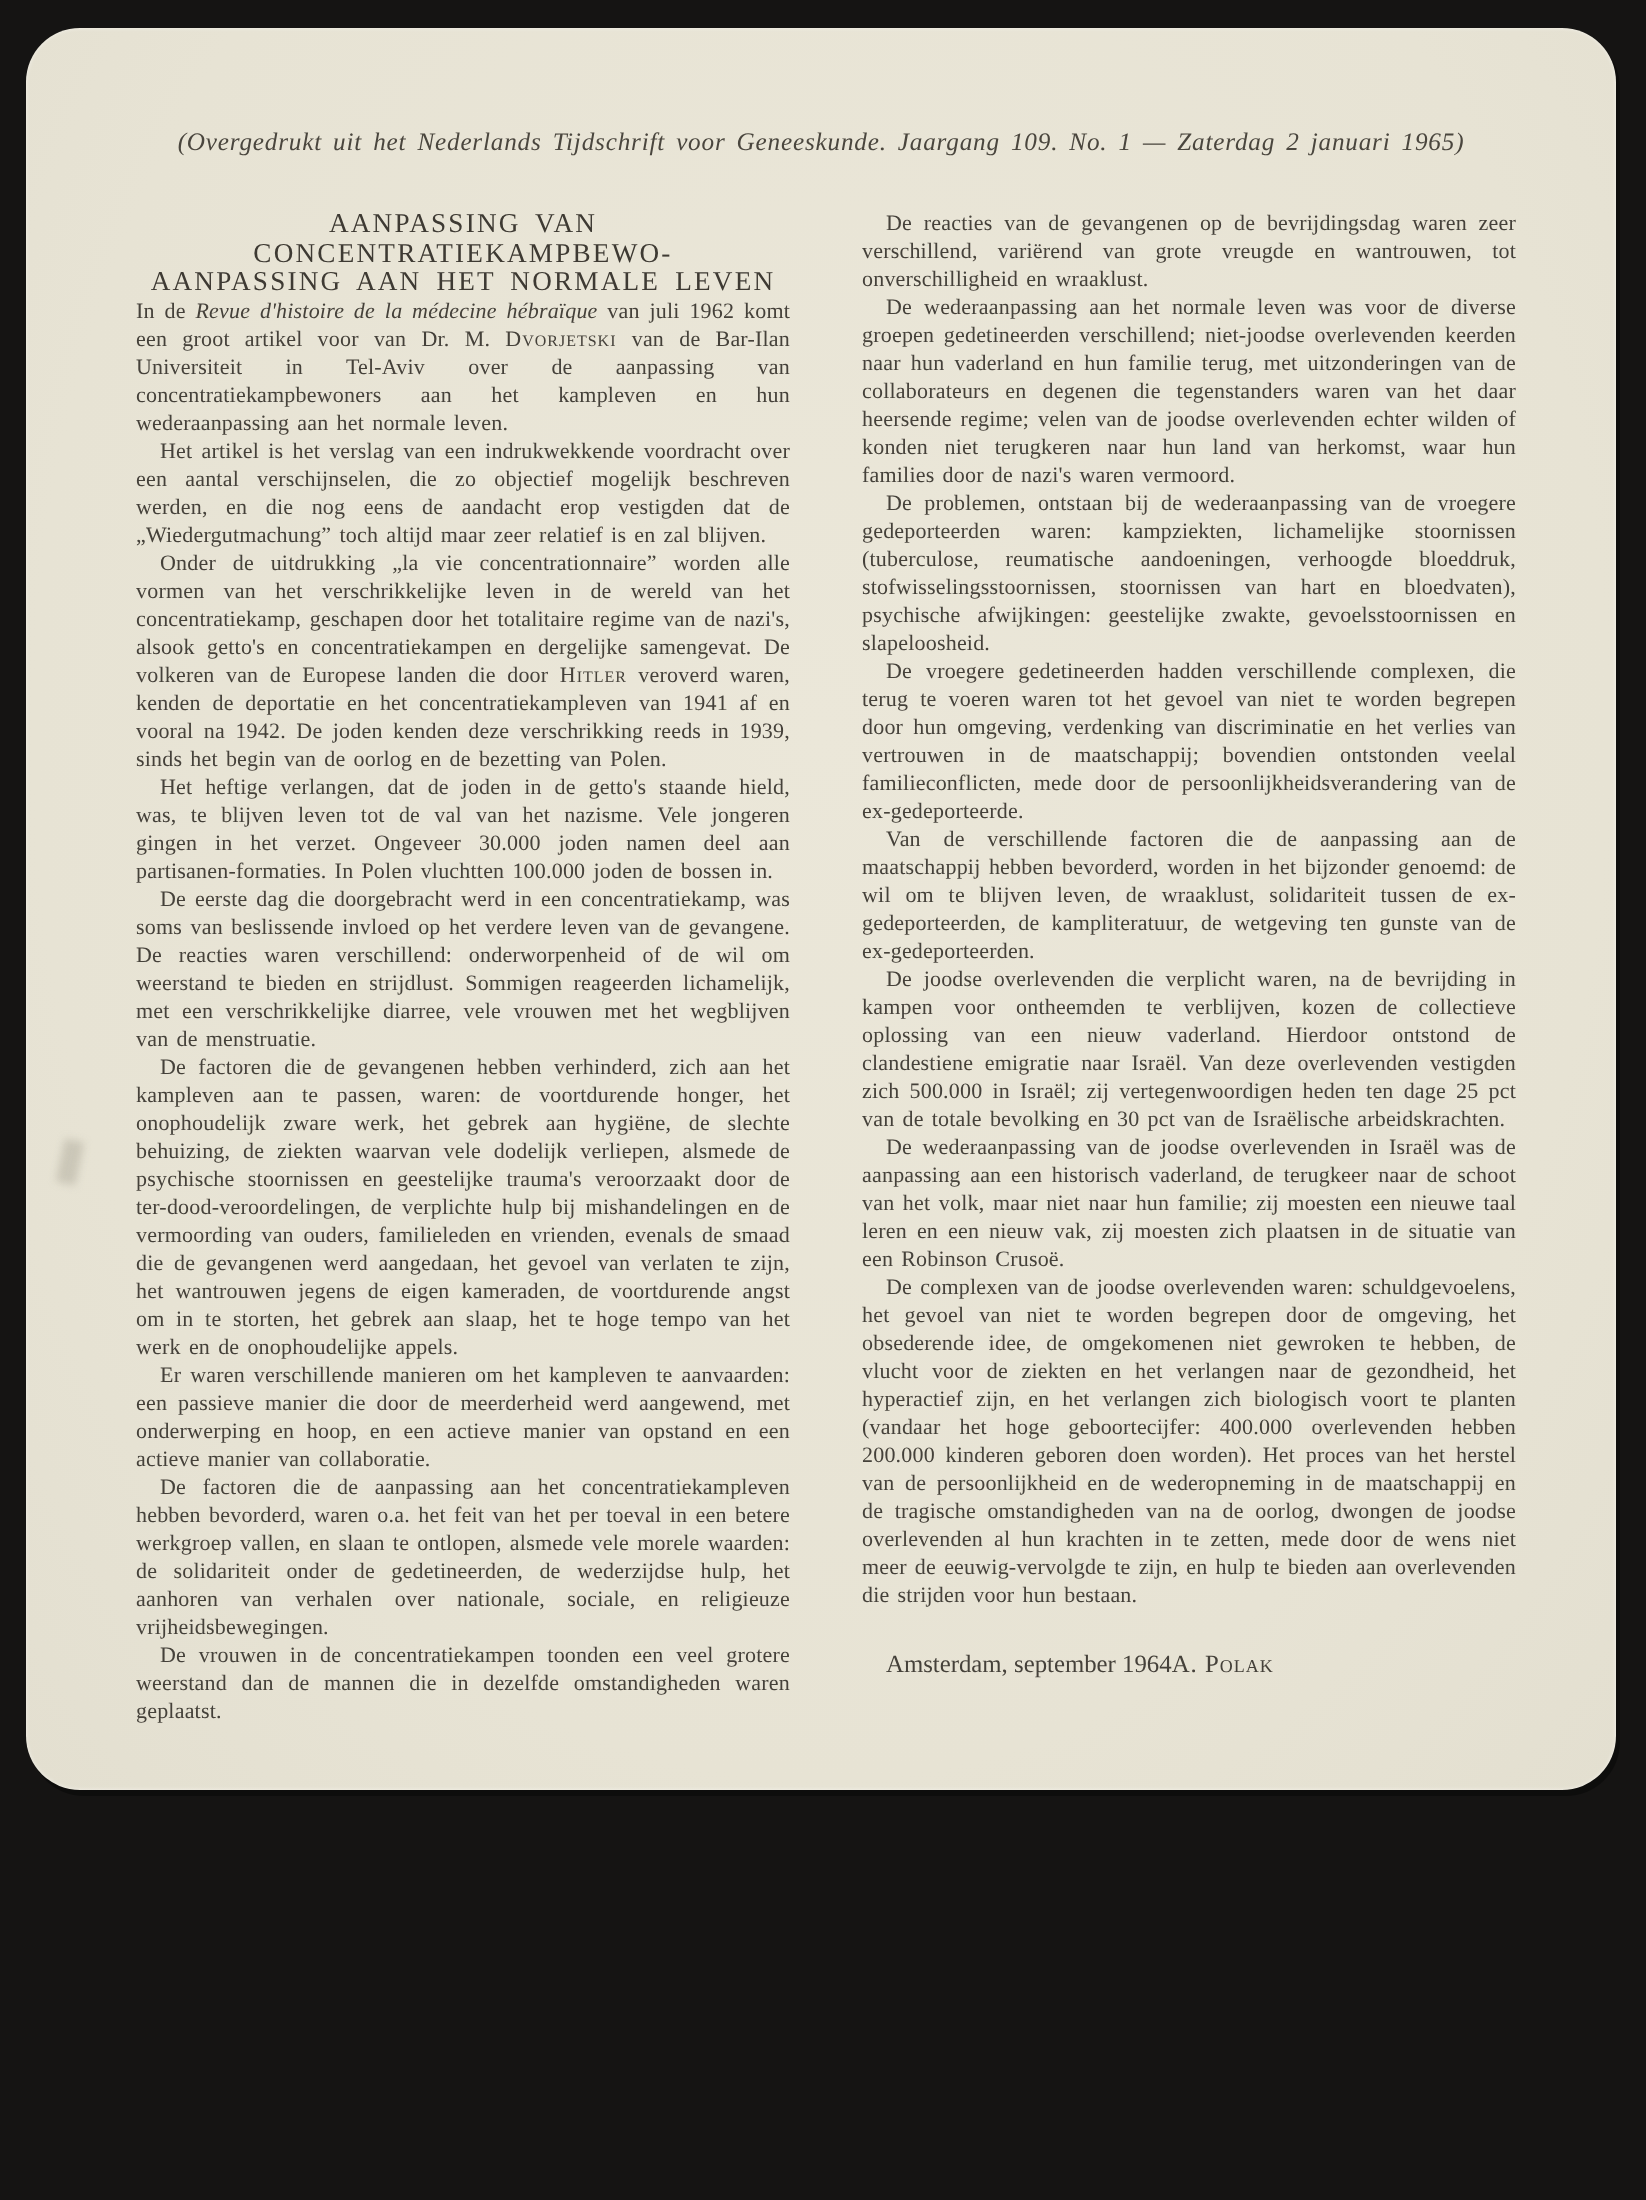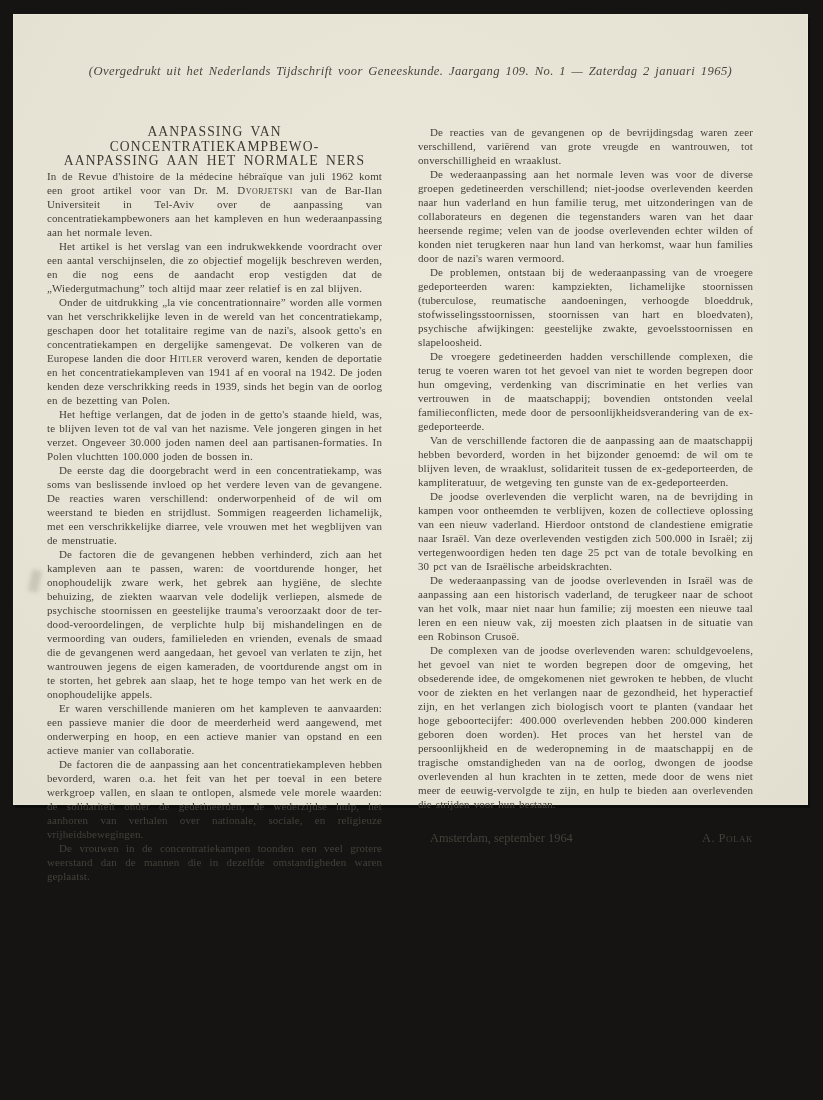--- a/index.html
+++ b/index.html
@@ -6,41 +6,42 @@
   body {
     width: 823px; height: 1100px;
     background: #151413;
     position: relative;
     overflow: hidden;
     font-family: "Liberation Serif", serif;
   }
   .paper {
     position: absolute;
     left: 13px; top: 14px;
-    width: 795px; height: 791px;
+    width: 795px; height: 881px;
     background: #e9e5d7;
     background-image: radial-gradient(ellipse at 50% 40%, #ebe7d9 0%, #e7e3d4 70%, #e3dfd0 100%);
     box-shadow: inset 0 0 2px rgba(255,255,255,.6), 2px 3px 0 rgba(0,0,0,.35);
     color: #45413a;
+    border-radius: 27px;
   }
   .reprint-note {
     margin-top: 50px;
     text-align: center;
     font-style: italic;
     font-size: 12.6px;
     letter-spacing: 0.4px;
     word-spacing: 2px;
     color: #4a463e;
   }
   .columns {
     display: flex;
     gap: 36px;
-    padding-left: 34px;
+    padding-left: 55px;
     padding-right: 50px;
-    margin-top: 46px;
+    margin-top: 26px;
   }
   .col { width: 335px; }
   .title {
     margin: 0;
     font-size: 13.6px;
     line-height: 14.6px;
     font-weight: normal;
     text-align: center;
     letter-spacing: 1.1px;
     word-spacing: 3px;
@@ -50,25 +51,25 @@
     margin: 0;
     font-size: 11px;
     line-height: 14px;
     text-align: justify;
     text-indent: 12px;
     word-spacing: 1.2px;
     letter-spacing: 0.1px;
     color: #45413a;
   }
   .para.noindent { text-indent: 0; }
-  .italic { }
+  .italic { font-style: italic; }
   .smallcaps { font-variant: small-caps; letter-spacing: 0.5px; }
   .signature {
     display: flex;
-    justify-content: space-between;
+    justify-content: flex-start;
     margin-top: 20px;
     padding-left: 12px;
     font-size: 12.4px;
     color: #45413a;
   }
   .smudge {
     position: absolute;
     left: 17px; top: 556px;
     width: 10px; height: 22px;
     background: rgba(120,115,100,.25);
@@ -79,21 +80,21 @@
 </head>
 <body>
 
 <div class="paper">
   <div class="reprint-note">(Overgedrukt uit het Nederlands Tijdschrift voor Geneeskunde. Jaargang 109. No. 1 — Zaterdag 2 januari 1965)</div>
 
   <div class="columns">
     <div class="col">
       <h1 class="title">
           <div>AANPASSING VAN CONCENTRATIEKAMPBEWO-</div>
-          <div>AANPASSING AAN HET NORMALE NERS</div>
+          <div>AANPASSING AAN HET NORMALE LEVEN</div>
         </h1>
       <div>
           <p class="para noindent"><span>In de </span><span class="italic">Revue d'histoire de la médecine hébraïque</span><span> van juli 1962 komt een groot artikel voor van Dr. M. </span><span class="smallcaps">Dvorjetski</span><span> van de Bar-Ilan Universiteit in Tel-Aviv over de aanpassing van concentratiekampbewoners aan het kampleven en hun wederaanpassing aan het normale leven.</span></p>
           <p class="para"><span>Het artikel is het verslag van een indrukwekkende voordracht over een aantal verschijnselen, die zo objectief mogelijk beschreven werden, en die nog eens de aandacht erop vestigden dat de „Wiedergutmachung” toch altijd maar zeer relatief is en zal blijven.</span></p>
           <p class="para"><span>Onder de uitdrukking „la vie concentrationnaire” worden alle vormen van het verschrikkelijke leven in de wereld van het concentratiekamp, geschapen door het totalitaire regime van de nazi's, alsook getto's en concentratiekampen en dergelijke samengevat. De volkeren van de Europese landen die door </span><span class="smallcaps">Hitler</span><span> veroverd waren, kenden de deportatie en het concentratiekampleven van 1941 af en vooral na 1942. De joden kenden deze verschrikking reeds in 1939, sinds het begin van de oorlog en de bezetting van Polen.</span></p>
           <p class="para"><span>Het heftige verlangen, dat de joden in de getto's staande hield, was, te blijven leven tot de val van het nazisme. Vele jongeren gingen in het verzet. Ongeveer 30.000 joden namen deel aan partisanen-formaties. In Polen vluchtten 100.000 joden de bossen in.</span></p>
           <p class="para"><span>De eerste dag die doorgebracht werd in een concentratiekamp, was soms van beslissende invloed op het verdere leven van de gevangene. De reacties waren verschillend: onderworpenheid of de wil om weerstand te bieden en strijdlust. Sommigen reageerden lichamelijk, met een verschrikkelijke diarree, vele vrouwen met het wegblijven van de menstruatie.</span></p>
           <p class="para"><span>De factoren die de gevangenen hebben verhinderd, zich aan het kampleven aan te passen, waren: de voortdurende honger, het onophoudelijk zware werk, het gebrek aan hygiëne, de slechte behuizing, de ziekten waarvan vele dodelijk verliepen, alsmede de psychische stoornissen en geestelijke trauma's veroorzaakt door de ter-dood-veroordelingen, de verplichte hulp bij mishandelingen en de vermoording van ouders, familieleden en vrienden, evenals de smaad die de gevangenen werd aangedaan, het gevoel van verlaten te zijn, het wantrouwen jegens de eigen kameraden, de voortdurende angst om in te storten, het gebrek aan slaap, het te hoge tempo van het werk en de onophoudelijke appels.</span></p>
           <p class="para"><span>Er waren verschillende manieren om het kampleven te aanvaarden: een passieve manier die door de meerderheid werd aangewend, met onderwerping en hoop, en een actieve manier van opstand en een actieve manier van collaboratie.</span></p>
           <p class="para"><span>De factoren die de aanpassing aan het concentratiekampleven hebben bevorderd, waren o.a. het feit van het per toeval in een betere werkgroep vallen, en slaan te ontlopen, alsmede vele morele waarden: de solidariteit onder de gedetineerden, de wederzijdse hulp, het aanhoren van verhalen over nationale, sociale, en religieuze vrijheidsbewegingen.</span></p>

